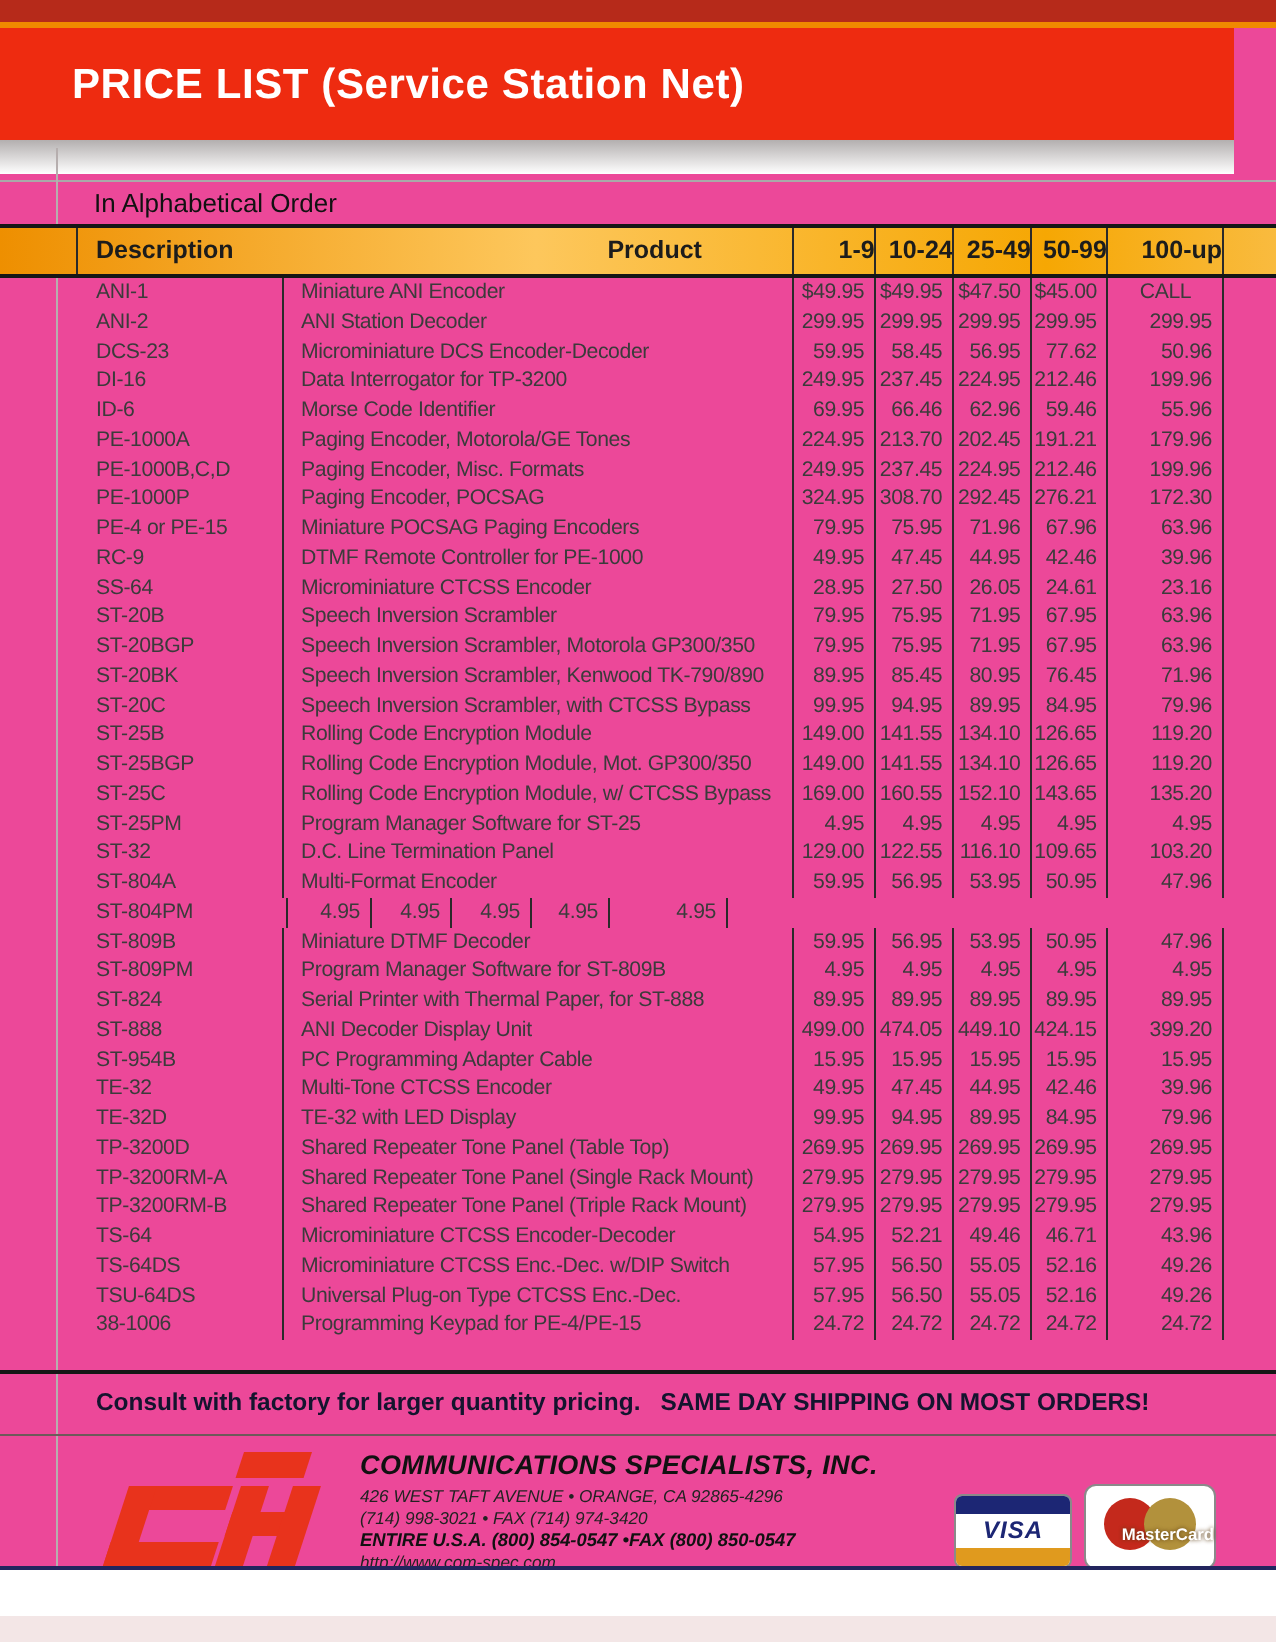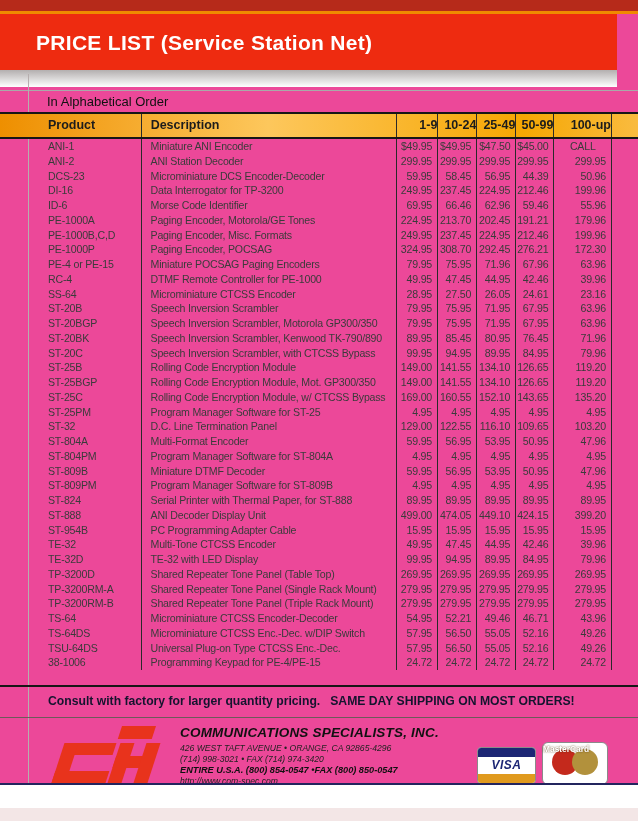--- a/index.html
+++ b/index.html
@@ -56,21 +56,21 @@
              border:1px solid #8a8a8a;border-radius:4px;overflow:hidden;}
   .visa-top{position:absolute;left:0;top:0;width:100%;height:9px;background:#1c2674;}
   .visa-bottom{position:absolute;left:0;bottom:0;width:100%;height:9px;background:#e09a1e;}
   .visa-text{position:absolute;left:0;top:9px;width:100%;height:17px;text-align:center;
              font-size:12px;font-weight:800;font-style:italic;color:#1c2674;line-height:17px;
              letter-spacing:.5px;}
   .mc-card{position:absolute;left:542px;top:742px;width:64px;height:41px;background:#fff;
            border:1px solid #8a8a8a;border-radius:6px;}
   .mc-red{position:absolute;left:9px;top:6px;width:26px;height:26px;border-radius:50%;background:#c4291c;}
   .mc-gold{position:absolute;left:29px;top:6px;width:26px;height:26px;border-radius:50%;background:#b2913c;}
-  .mc-text{position:absolute;left:0;top:1px;width:100%;text-align:left;font-size:8.4px;
+  .mc-text{position:absolute;left:0;top:19px;width:100%;text-align:right;font-size:8.4px;
            font-weight:700;color:#fff;text-shadow:0 0 2px #5a3a10;}
 
   
   .hline-783{position:absolute;left:0;top:783px;width:638px;height:2px;background:#23255e;}
   .bottom-bar{position:absolute;left:0;top:785px;width:638px;height:23px;background:#fff;}
   .pink-strip{position:absolute;left:0;top:808px;width:638px;height:13px;background:#f3e6e6;}
 </style>
 </head>
 <body>
 
@@ -81,22 +81,22 @@
   <div class="red-band" style="background:#ee2b10;"></div>
   <div class="band-title">PRICE LIST (Service Station Net)</div>
   <div class="band-shadow"></div>
   <div class="hline-90"></div>
   <div class="fold-line"></div>
 
   <div class="subtitle">In Alphabetical Order</div>
 
   <div class="thead-band"></div>
   <div class="thead-row">
+    <div class="hcell c1">Description</div>
     <div class="hcell c0">Product</div>
-    <div class="hcell c1">Description</div>
     <div class="hcell c2">1-9</div>
     <div class="hcell c3">10-24</div>
     <div class="hcell c4">25-49</div>
     <div class="hcell c5">50-99</div>
     <div class="hcell c6">100-up</div>
   </div>
 
   <div class="tbody">
       <div class="trow">
         <div class="tcell c0">ANI-1</div>
@@ -115,21 +115,21 @@
         <div class="tcell c4">299.95</div>
         <div class="tcell c5">299.95</div>
         <div class="tcell c6">299.95</div>
       </div>
       <div class="trow">
         <div class="tcell c0">DCS-23</div>
         <div class="tcell c1">Microminiature DCS Encoder-Decoder</div>
         <div class="tcell c2">59.95</div>
         <div class="tcell c3">58.45</div>
         <div class="tcell c4">56.95</div>
-        <div class="tcell c5">44.39</div>
+        <div class="tcell c5">77.62</div>
         <div class="tcell c6">50.96</div>
       </div>
       <div class="trow">
         <div class="tcell c0">DI-16</div>
         <div class="tcell c1">Data Interrogator for TP-3200</div>
         <div class="tcell c2">249.95</div>
         <div class="tcell c3">237.45</div>
         <div class="tcell c4">224.95</div>
         <div class="tcell c5">212.46</div>
         <div class="tcell c6">199.96</div>
@@ -173,21 +173,21 @@
       <div class="trow">
         <div class="tcell c0">PE-4 or PE-15</div>
         <div class="tcell c1">Miniature POCSAG Paging Encoders</div>
         <div class="tcell c2">79.95</div>
         <div class="tcell c3">75.95</div>
         <div class="tcell c4">71.96</div>
         <div class="tcell c5">67.96</div>
         <div class="tcell c6">63.96</div>
       </div>
       <div class="trow">
-        <div class="tcell c0">RC-4</div>
+        <div class="tcell c0">RC-9</div>
         <div class="tcell c1">DTMF Remote Controller for PE-1000</div>
         <div class="tcell c2">49.95</div>
         <div class="tcell c3">47.45</div>
         <div class="tcell c4">44.95</div>
         <div class="tcell c5">42.46</div>
         <div class="tcell c6">39.96</div>
       </div>
       <div class="trow">
         <div class="tcell c0">SS-64</div>
         <div class="tcell c1">Microminiature CTCSS Encoder</div>
@@ -282,21 +282,20 @@
         <div class="tcell c0">ST-804A</div>
         <div class="tcell c1">Multi-Format Encoder</div>
         <div class="tcell c2">59.95</div>
         <div class="tcell c3">56.95</div>
         <div class="tcell c4">53.95</div>
         <div class="tcell c5">50.95</div>
         <div class="tcell c6">47.96</div>
       </div>
       <div class="trow">
         <div class="tcell c0">ST-804PM</div>
-        <div class="tcell c1">Program Manager Software for ST-804A</div>
         <div class="tcell c2">4.95</div>
         <div class="tcell c3">4.95</div>
         <div class="tcell c4">4.95</div>
         <div class="tcell c5">4.95</div>
         <div class="tcell c6">4.95</div>
       </div>
       <div class="trow">
         <div class="tcell c0">ST-809B</div>
         <div class="tcell c1">Miniature DTMF Decoder</div>
         <div class="tcell c2">59.95</div>

